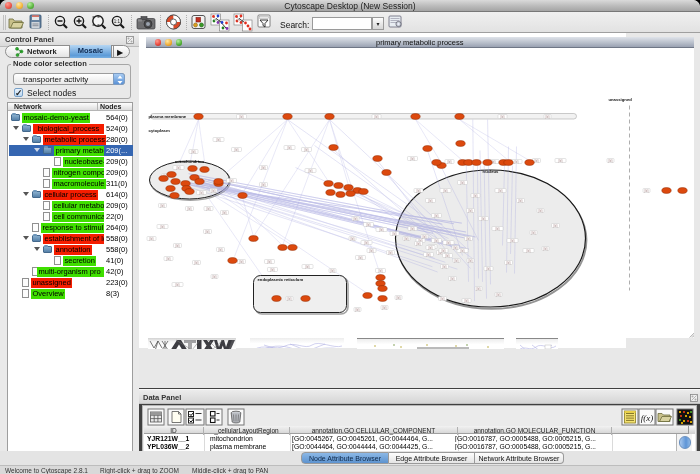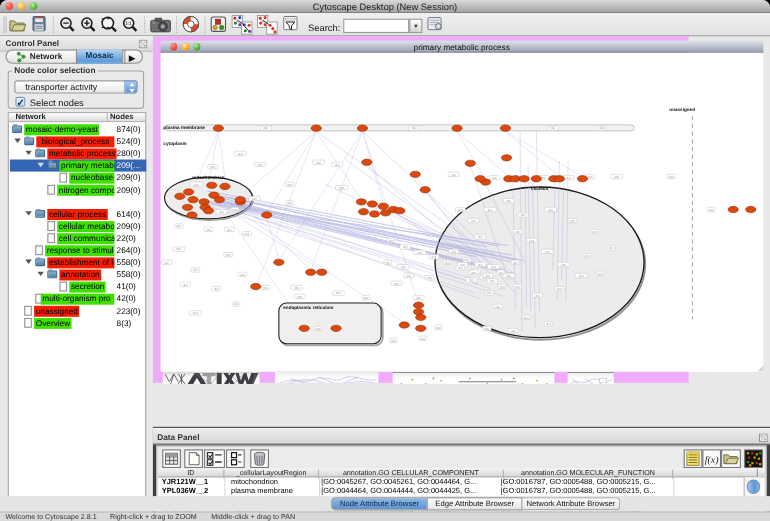--- a/index.html
+++ b/index.html
@@ -37,21 +37,21 @@
 .trow{position:absolute;left:1px;width:124px;height:11px;}
 .trow .lbl{position:absolute;top:0.5px;height:10px;font-size:7.5px;color:#000;line-height:10px;padding:0 1.5px;white-space:nowrap;overflow:hidden;}
 .trow .val{position:absolute;left:97px;top:0.5px;font-size:7.5px;color:#000;line-height:10px;white-space:nowrap;}
 .green{background:#3fdf00;}
 .red{background:#f51d00;}
 .tri{position:absolute;top:3px;width:0;height:0;border-left:3.5px solid transparent;border-right:3.5px solid transparent;border-top:4.5px solid #555;}
 .fold{position:absolute;top:1.5px;width:9px;height:7px;background:linear-gradient(#88aecd,#5580a8);border:0.5px solid #44698d;border-radius:1px;}
 .fold:before{content:"";position:absolute;left:0;top:-1.5px;width:4px;height:1.5px;background:#6e96ba;border-radius:1px 1px 0 0;}
 .leaf{position:absolute;top:1px;width:7px;height:8.5px;background:#fdfdfd;border:0.5px solid #909090;}
 
-#mdi{position:absolute;left:139px;top:33px;width:487px;height:315px;background:#f0abfc;}
+#mdi{position:absolute;left:139px;top:33px;width:487px;height:315px;background:#ffffff;}
 #childwin{position:absolute;left:6.5px;top:4px;width:548.5px;height:300.5px;}
 #ctitle{position:absolute;left:0;top:0;width:548.5px;height:10.5px;background:linear-gradient(#dfe3ea,#b6bdc9 60%,#9aa2b2);border-bottom:1px solid #6f7786;}
 #ctitle .t{position:absolute;left:0;top:1px;width:100%;text-align:center;font-size:7.5px;color:#111;}
 #ccanvas{position:absolute;left:0;top:10.5px;width:548.5px;height:290px;background:#fff;}
 .strip{position:absolute;background:#fff;border-top:1px solid #888;}
 
 #datapanel{position:absolute;left:139px;top:348px;width:561px;height:117px;background:#404040;margin-top:40px;}
 #dpheader{position:absolute;left:0;top:1px;width:561px;height:15px;background:linear-gradient(#ececec,#d6d6d6);border-top:1px solid #f8f8f8;border-bottom:1px solid #c0c0c0;}
 #dpheader .t{position:absolute;left:4px;top:3px;font-size:7.5px;font-weight:bold;color:#333;}
 #dpbody{position:absolute;left:3px;top:17px;width:555px;height:86px;background:#ebebeb;border:1px solid #b5b5b5;}
@@ -220,21 +220,21 @@
       </div>
     <div id="treepanel">
       <div id="treehdr">
           <div style="position:absolute;left:89px;top:0;width:1px;height:8px;background:#b5b5b5;"></div>
           <div class="n1">Network</div>
           <div class="n2">Nodes</div>
         </div>
       <div class="trow" style="top:9px;">
           <div class="fold" style="left:2px;"></div>
           <div class="lbl green" style="left:13px;">mosaic-demo-yeast</div>
-          <div class="val">874(0)</div>
+          <div class="val">564(0)</div>
         </div>
       <div class="trow" style="top:20px;text-align:center;">
           <div class="tri" style="left:4px;"></div>
           <div class="fold" style="left:13px;"></div>
           <div class="lbl red" style="left:24px;width:71px;">biological_process</div>
           <div class="val">524(0)</div>
         </div>
       <div class="trow" style="top:31px;">
           <div class="tri" style="left:14px;"></div>
           <div class="fold" style="left:23px;"></div>
@@ -249,20 +249,25 @@
         </div>
       <div class="trow" style="top:53px;">
           <div class="leaf" style="left:45px;"></div>
           <div class="lbl green" style="left:54px;width:41px;">nucleobase-c</div>
           <div class="val">209(0)</div>
         </div>
       <div class="trow" style="top:64px;">
           <div class="leaf" style="left:34px;"></div>
           <div class="lbl green" style="left:43px;width:52px;">nitrogen compo</div>
           <div class="val">209(0)</div>
+        </div>
+      <div class="trow" style="top:75px;">
+          <div class="leaf" style="left:34px;"></div>
+          <div class="lbl green" style="left:43px;">macromolecule</div>
+          <div class="val">311(0)</div>
         </div>
       <div class="trow" style="top:86px;">
           <div class="tri" style="left:14px;"></div>
           <div class="fold" style="left:23px;"></div>
           <div class="lbl red" style="left:34px;">cellular process</div>
           <div class="val">614(0)</div>
         </div>
       <div class="trow" style="top:97px;">
           <div class="leaf" style="left:34px;"></div>
           <div class="lbl green" style="left:43px;width:52px;">cellular metabo</div>

